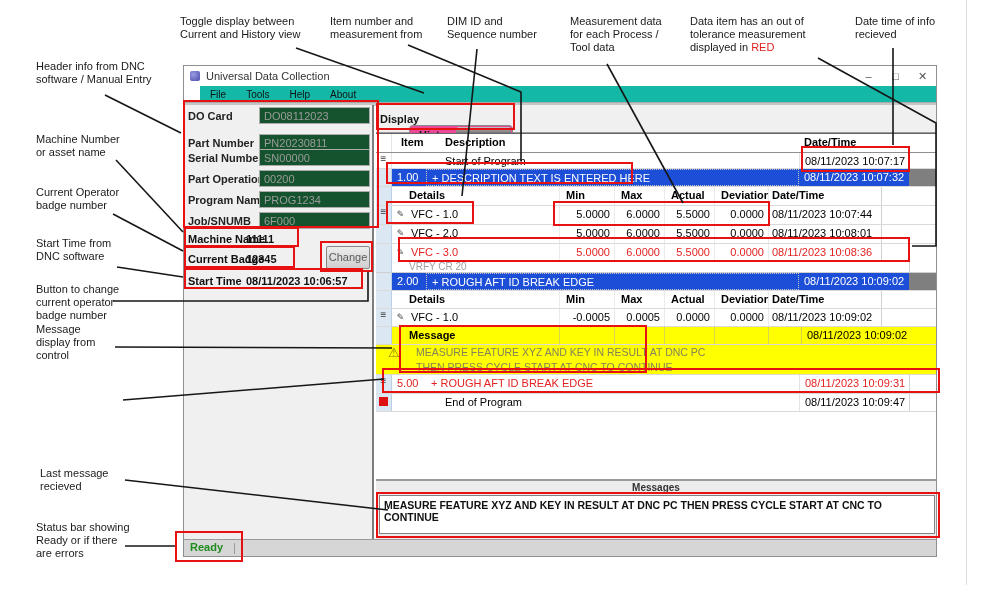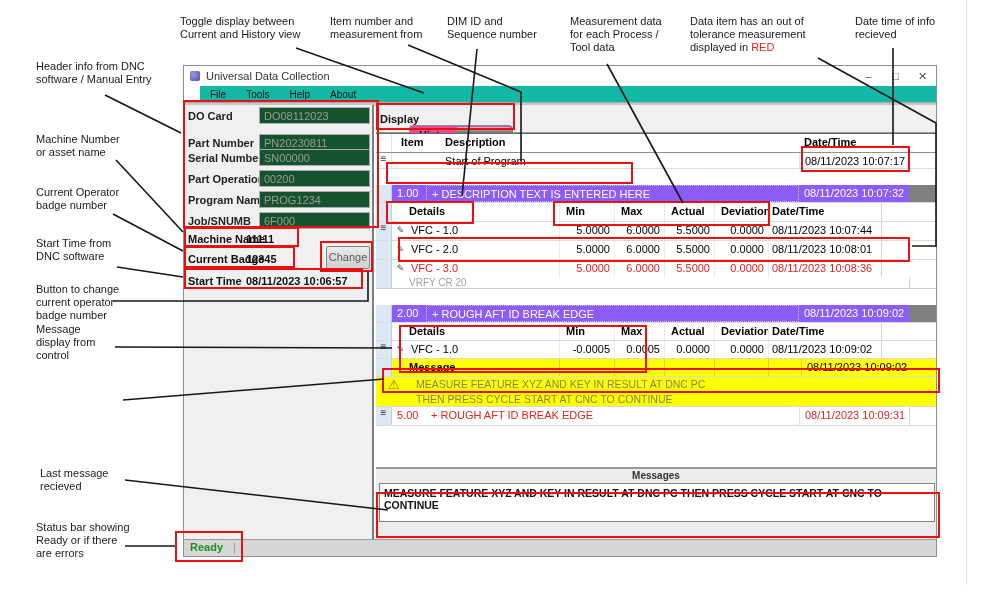--- a/index.html
+++ b/index.html
@@ -56,36 +56,36 @@
   .cend{width:27px;flex:none;border-left:1px solid #d2d2d2;}
   .cicon{width:17px;flex:none;text-align:center;color:#444;font-size:9px;padding-top:3px;}
   .cid{width:150px;flex:none;padding:2px 0 0 2px;}
   .chdr{width:167px;flex:none;padding:2px 0 0 17px;font-weight:bold;}
   .cnum{flex:none;text-align:right;padding:2px 4px 0 0;border-left:1px solid #ebebeb;}
   .cnum.w1{width:55px;} .cnum.w2{width:50px;} .cnum.w3{width:50px;} .cnum.w4{width:54px;}
   .cnum.hdr{text-align:left;padding-left:6px;font-weight:bold;}
   .cddate{width:113px;flex:none;padding:2px 0 0 3px;border-left:1px solid #ebebeb;}
   .cfill{flex:1;border-left:1px solid #d2d2d2;}
   .r-header{font-weight:bold;border-bottom:1px solid #8f8f8f;}
-  .r-group{background:#8b5cf6;color:#fff;margin-top:16px;}
+  .r-group{background:#1d4ed8;color:#fff;}
   .r-group .cdate{border-left:none;}
   .r-group .cend{border-left:none;background:#7f7f7f;}
   .r-note{border-bottom:1px solid #cfcfcf;color:#9f9f9f;font-size:10px;}
   .r-msghdr .yc{background:#ffff00;}
   .r-msghdr .mh-desc{width:409px;flex:none;padding:2px 0 0 17px;font-weight:bold;background-image:linear-gradient(#d6d64a,#d6d64a),linear-gradient(#d6d64a,#d6d64a),linear-gradient(#d6d64a,#d6d64a),linear-gradient(#d6d64a,#d6d64a),linear-gradient(#d6d64a,#d6d64a);background-size:1px 100%;background-repeat:no-repeat;background-position:167px 0,222px 0,272px 0,322px 0,376px 0;}
   .r-msghdr .cdate{border-left:1px solid #d6d64a;}
   .r-msghdr .cend{border-left:none;background:#ffff00;}
   .r-msgline{background:#ffff00;border-bottom:none;color:#83835a;font-size:10.5px;}
   .r-msgline .mtext{padding:1px 0 0 40px;}
   .warn-icon{position:absolute;left:12px;top:1px;font-size:13px;color:#8a7400;line-height:13px;}
   .red{color:#e32222;}
   .redsq{display:inline-block;width:9px;height:9px;background:#dd1111;margin-top:3px;}
   .table-filler{background:#fff;}
 
-  .messages{position:absolute;left:0;right:0;bottom:0;height:72px;background:#ececec;border-top:2px solid #9a9a9a;box-sizing:border-box;}
+  .messages{position:absolute;left:0;right:0;bottom:0;height:60px;background:#ececec;border-top:2px solid #9a9a9a;box-sizing:border-box;}
   .messages-title{text-align:center;font-size:10px;font-weight:bold;color:#333;padding-top:1px;}
   .messages-box{position:absolute;left:3px;top:14px;width:556px;height:39px;background:#fff;border:1px solid #828282;box-sizing:border-box;font-size:10.5px;font-weight:bold;color:#111;padding:3px 4px;}
 
   .statusbar{position:absolute;left:0;right:0;bottom:0;height:17px;background:#d6d6d6;border-top:1px solid #9a9a9a;box-sizing:border-box;}
   .status-text{position:absolute;left:6px;top:1px;font-size:11px;font-weight:bold;color:#1f8c1f;}
   .status-div{position:absolute;left:50px;top:3px;width:1px;height:11px;background:#9a9a9a;}
 </style>
 </head>
 <body>
 
@@ -287,20 +287,27 @@
         </div>
 
         <div class="trow" style="height:19px">
           <span class="cg">≡</span>
           <span class="cgi red">5.00</span>
           <span class="cd red" style="padding-left:5px">+ ROUGH AFT ID BREAK EDGE</span>
           <span class="cdate red">08/11/2023 10:09:31</span>
           <span class="cend"></span>
         </div>
 
+        <div class="trow" style="height:18px">
+          <span class="cg"><span class="redsq"></span></span>
+          <span class="ci"></span>
+          <span class="cd">End of Program</span>
+          <span class="cdate">08/11/2023 10:09:47</span>
+          <span class="cend"></span>
+        </div>
 
         <div class="table-filler" style="height:70px"></div>
       </div>
 
       <div class="messages">
         <div class="messages-title">Messages</div>
         <div class="messages-box">MEASURE FEATURE XYZ AND KEY IN RESULT AT DNC PC THEN PRESS CYCLE START AT CNC TO CONTINUE</div>
       </div>
     </div>
 

